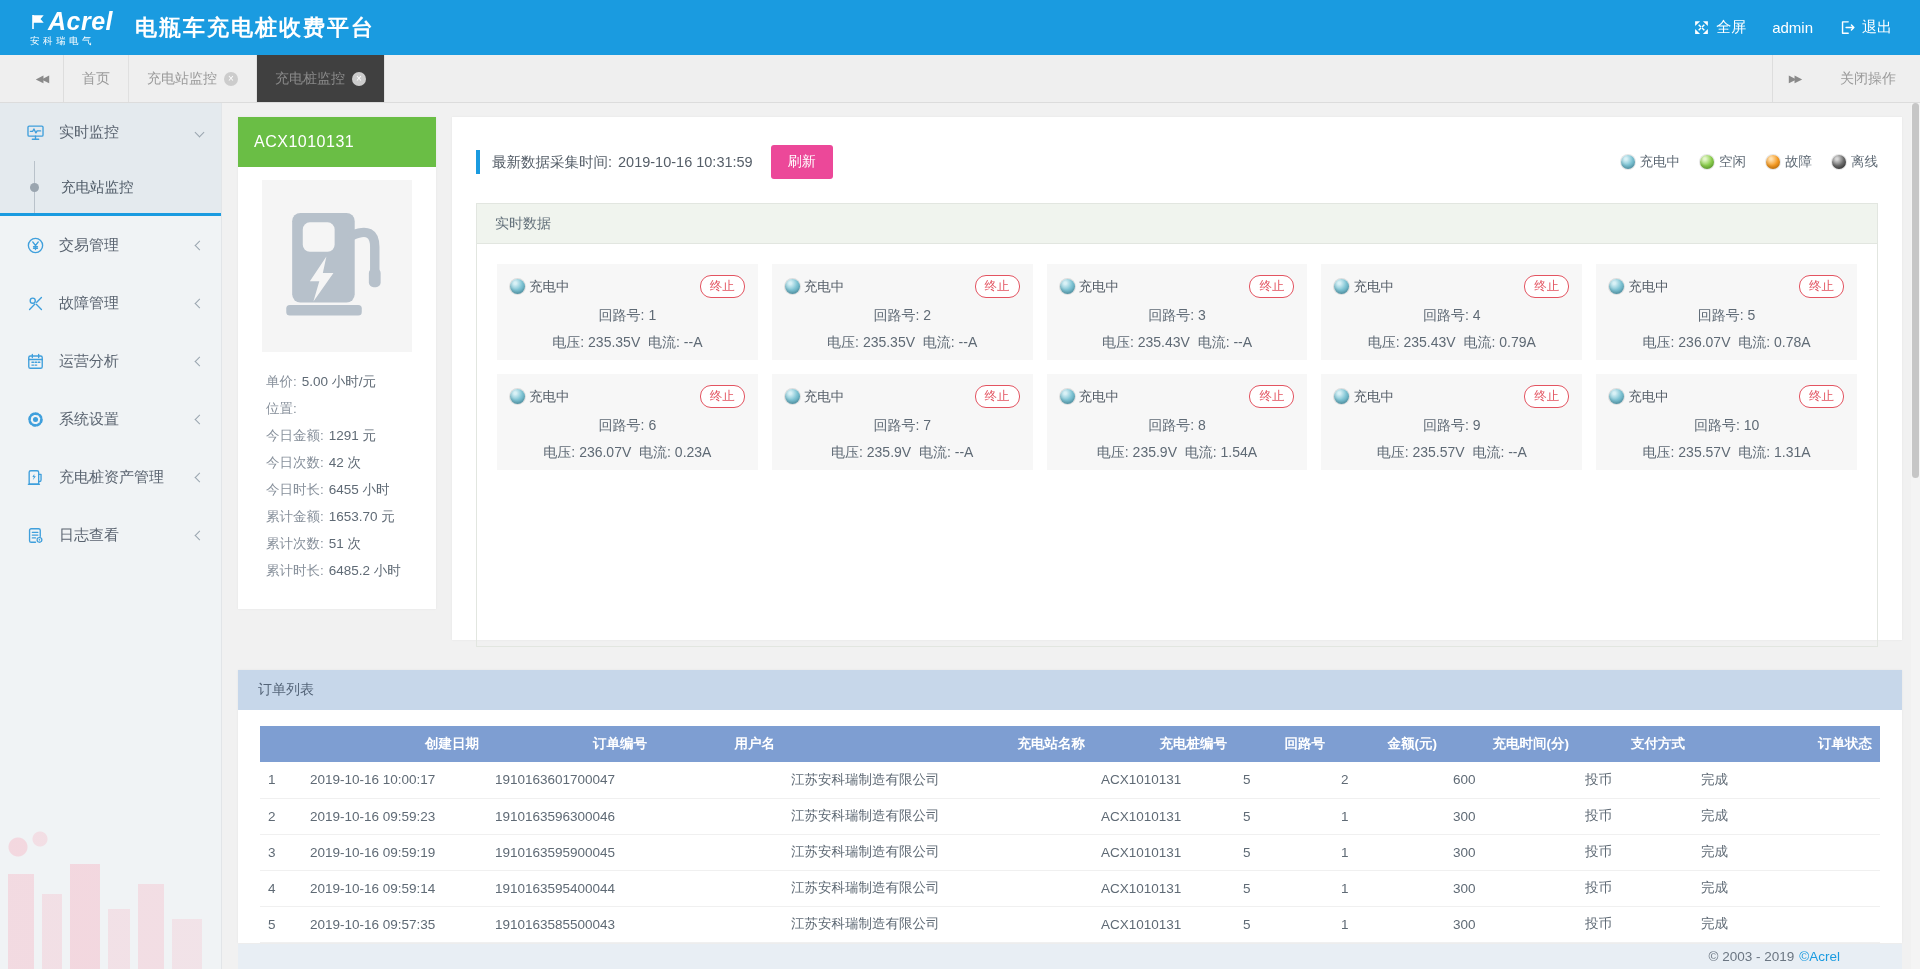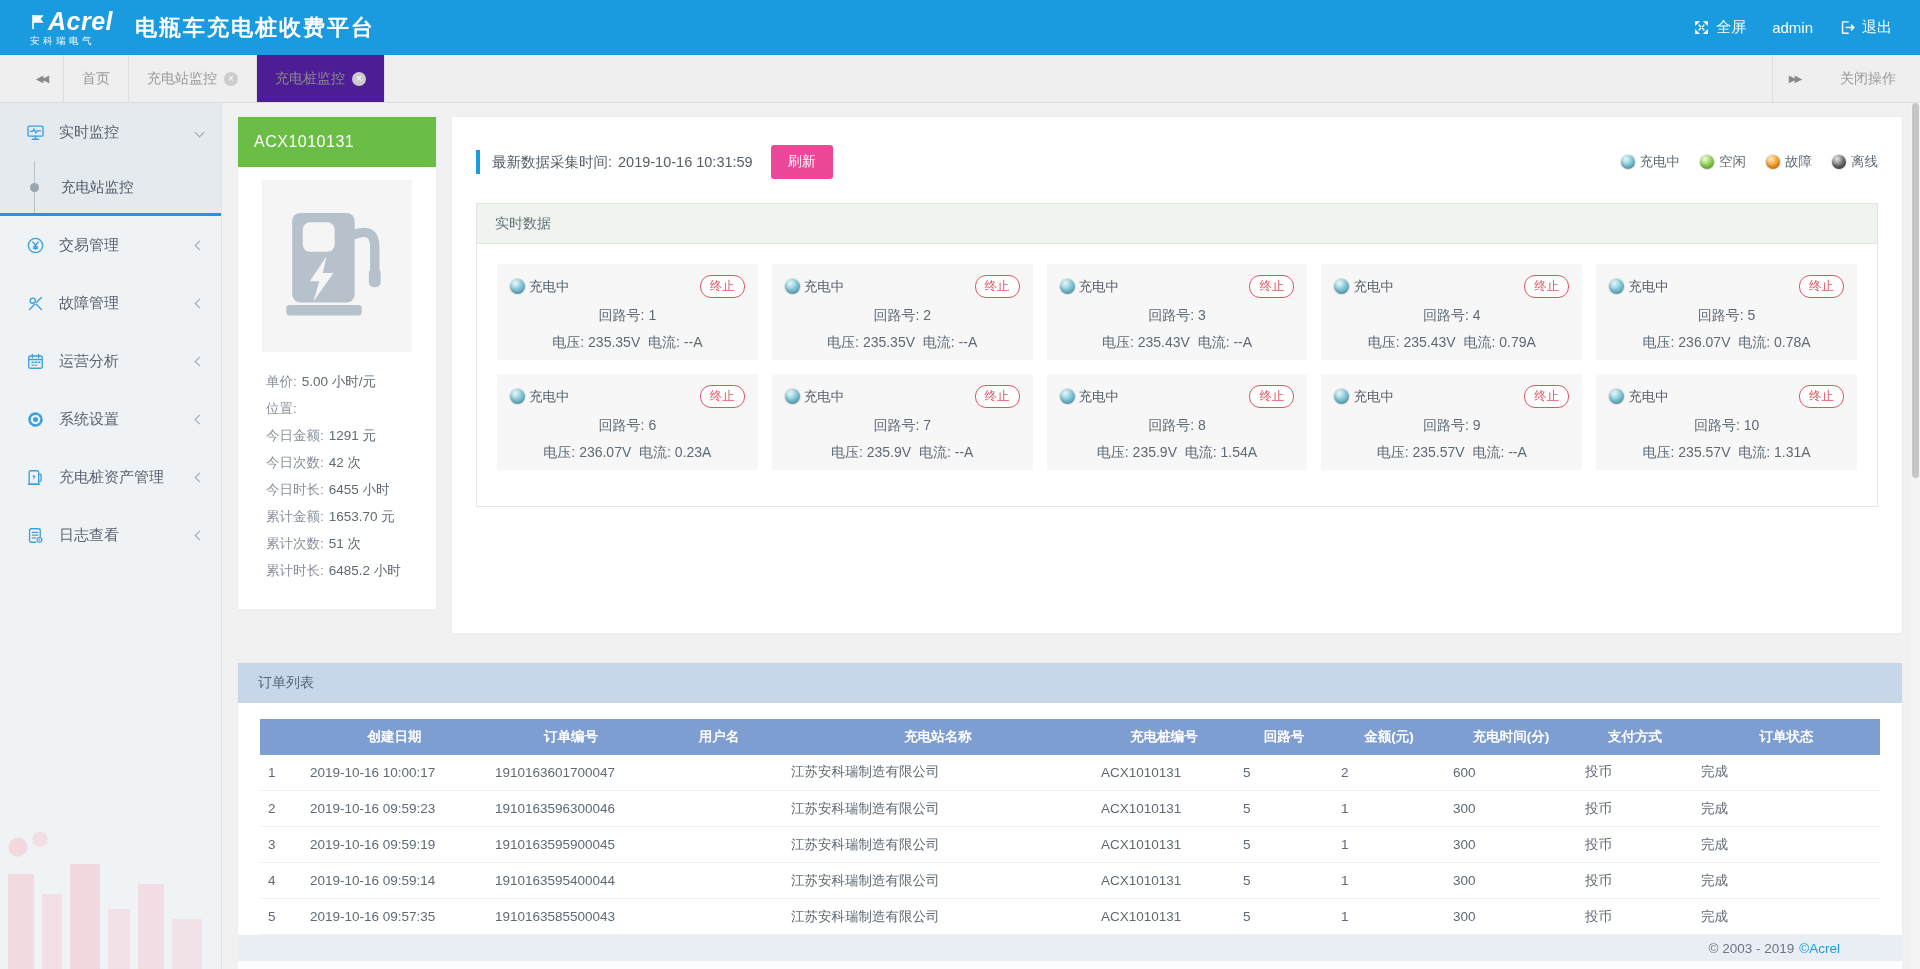--- a/index.html
+++ b/index.html
@@ -19,21 +19,21 @@
   .topbar-right { margin-left:auto; display:flex; align-items:center; color:#fff; font-size:15px; }
   .topbar-item { display:flex; align-items:center; cursor:pointer; margin-left:26px; }
   .topbar-item .ticon { width:17px; height:17px; margin-right:6px; }
 
   
   .tabbar { height:48px; background:#efefef; border-bottom:1px solid #dcdcdc; display:flex; align-items:stretch; flex-shrink:0; }
   .tab-arrow { width:44px; display:flex; align-items:center; justify-content:center; color:#8a8a8a; font-size:10px; letter-spacing:-2px; cursor:pointer; border-right:1px solid #ddd; }
   .tab-arrow.right { border-right:none; border-left:1px solid #ddd; margin-left:auto; }
   .tabbar-lead { width:20px; }
   .tab { display:flex; align-items:center; padding:0 18px; font-size:14px; color:#9a9a9a; border-right:1px solid #e0e0e0; cursor:pointer; }
-  .tab.active { background:#4c1d95; color:#8a8a8a; }
+  .tab.active { background:#404040; color:#8a8a8a; }
   .tab-close { width:14px; height:14px; border-radius:50%; background:#ccc; color:#fff; font-size:10px; line-height:14px; text-align:center; margin-left:7px; }
   .close-ops { display:flex; align-items:center; padding:0 24px; color:#9a9a9a; font-size:14px; cursor:pointer; }
 
   
   .layout { flex:1; display:flex; min-height:0; }
 
   
   .sidebar { width:222px; background:#f0f3f5; border-right:1px solid #e2e5e8; position:relative; flex-shrink:0; overflow:hidden; }
   .menu-group.active-group { background:#e4eaee; border-bottom:3px solid #1a9be0; }
   .menu-item { height:58px; display:flex; align-items:center; padding:0 18px 0 26px; font-size:15px; color:#5a6470; cursor:pointer; }
@@ -77,37 +77,37 @@
   .collect-time b { font-weight:normal; margin-left:6px; }
   .refresh-btn { margin-left:18px; background:#ec4899; color:#fff; border:none; font-size:14px; padding:8px 17px; border-radius:3px; cursor:pointer; font-family:inherit; }
   .legend { margin-left:auto; display:flex; align-items:center; }
   .legend-item { display:flex; align-items:center; margin-left:20px; font-size:13.5px; color:#5f6a75; }
   .sphere { width:14px; height:14px; border-radius:50%; margin-right:5px; box-shadow:inset 0 -2px 3px rgba(0,0,0,.18), 0 0 0 1px rgba(0,0,0,.10); }
   .sphere.charging { background:radial-gradient(circle at 35% 28%, #d9f1f6 8%, #7fc4d4 48%, #4e9fb6 100%); }
   .sphere.idle { background:radial-gradient(circle at 35% 28%, #e4f6ca 8%, #8cce4e 50%, #60ae2f 100%); }
   .sphere.fault { background:radial-gradient(circle at 35% 28%, #ffe0ae 8%, #f59a23 52%, #d97a06 100%); }
   .sphere.offline { background:radial-gradient(circle at 35% 28%, #d6d6d6 8%, #6e6e6e 50%, #2d2d2d 100%); }
 
-  .realtime-panel { margin-top:22px; border:1px solid #e2e6e0; height:304px; }
+  .realtime-panel { margin-top:22px; border:1px solid #e2e6e0; height:444px; }
   .panel-header { height:40px; background:#f0f4ee; border-bottom:1px solid #e2e6e0; display:flex; align-items:center; padding-left:18px; font-size:14px; color:#62707a; }
   .cards { padding:20px 20px 0; display:grid; grid-template-columns:repeat(5,1fr); gap:14px; }
   .card { background:#f7f7f7; height:96px; padding:11px 13px 0; font-size:14px; color:#5f6a75; }
   .card-top { display:flex; align-items:center; }
   .card-status { display:flex; align-items:center; font-size:13.5px; color:#555e68; }
   .card-status .sphere { width:15px; height:15px; margin-right:4px; }
   .stop-btn { margin-left:auto; border:1px solid #e35461; color:#e35461; background:#fff; border-radius:11px; font-size:12.5px; padding:2px 9px; cursor:pointer; font-family:inherit; }
   .card-line { text-align:center; margin-top:9px; white-space:nowrap; }
   .card-line .lbl { color:#5f6a75; }
 
   
   .orders-panel { background:#fff; box-shadow:0 0 2px rgba(0,0,0,.06); }
   .orders-header { height:40px; background:#c7d7ea; display:flex; align-items:center; padding-left:20px; font-size:14px; color:#546478; }
   .orders-body { padding:16px 22px 0; }
   table { width:100%; border-collapse:collapse; table-layout:fixed; }
-  thead th { background:#7e9ed2; color:#fff; font-size:13.5px; font-weight:bold; text-align:center; height:36px; padding:0 8px; }
+  thead th { background:#7e9ed2; color:#fff; font-size:13.5px; font-weight:bold; text-align:right; height:36px; padding:0 8px; }
   tbody td { height:36px; font-size:13.5px; color:#5f6a75; padding:0 8px; border-bottom:1px solid #f0f0f0; white-space:nowrap; overflow:hidden; }
   col.c-idx{width:42px} col.c-date{width:185px} col.c-order{width:168px} col.c-user{width:128px}
   col.c-station{width:310px} col.c-pile{width:142px} col.c-circuit{width:98px} col.c-amount{width:112px}
   col.c-minutes{width:132px} col.c-pay{width:116px} col.c-state{width:auto}
 
   
   .page-footer { height:25px; margin-top:1px; background:#e8eef4; display:flex; align-items:center; justify-content:flex-end; padding-right:62px; font-size:13.5px; color:#6b7682; flex-shrink:0; }
   .page-footer .f-brand { color:#1a9be0; margin-left:5px; }
   .footer-strip { height:8px; background:#fbfdfe; }
 

